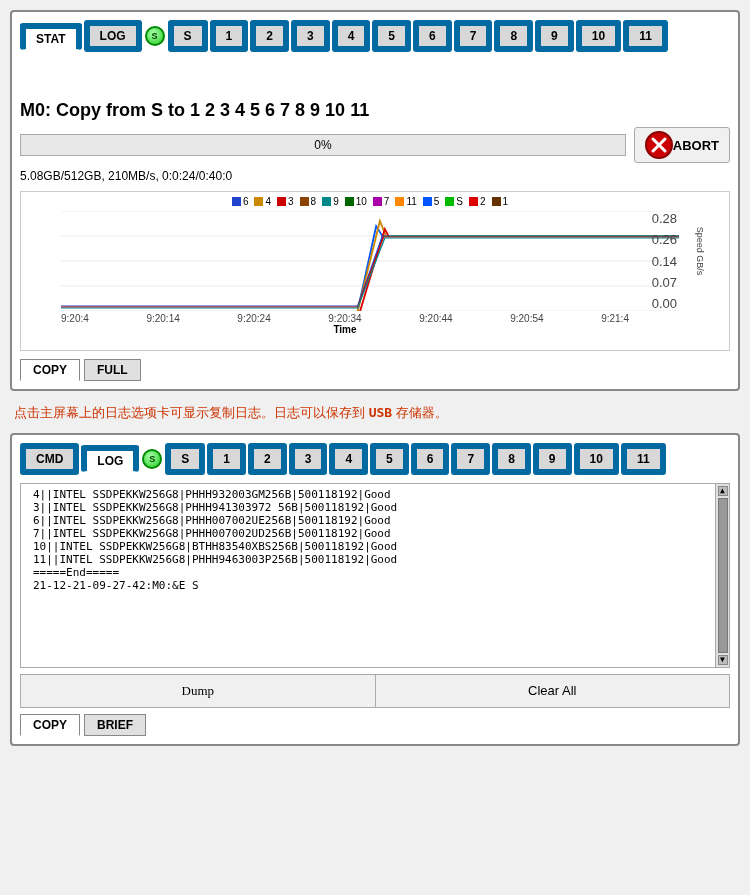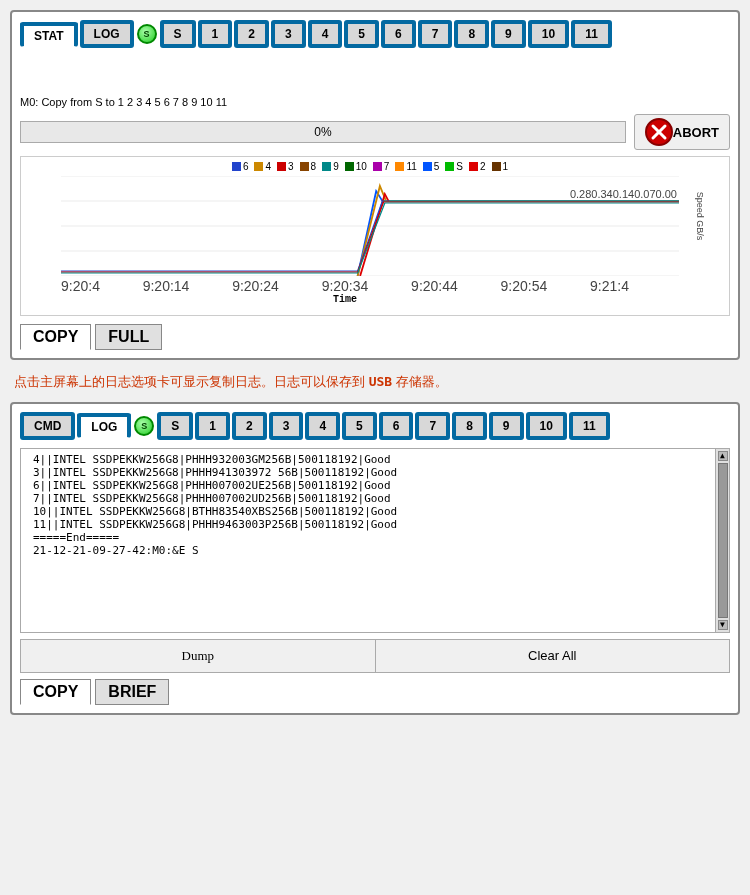--- a/index.html
+++ b/index.html
@@ -24,21 +24,21 @@
     .tab-bar {
       display: flex;
       align-items: center;
       gap: 2px;
       margin-bottom: 8px;
     }
 
     .tab {
       padding: 3px 10px;
       background: #d8d8d8;
-      border: 4px solid #0369a1;
+      border: 6px solid #0369a1;
       border-radius: 3px;
       cursor: pointer;
       font-size: 12px;
       font-weight: bold;
     }
     .tab.active {
       background: #fff;
       border-bottom: 1px solid #fff;
     }
 
@@ -51,22 +51,22 @@
       display: inline-flex;
       align-items: center;
       justify-content: center;
       font-size: 9px;
       font-weight: bold;
       color: #004400;
       margin: 0 1px;
     }
 
     .status-line {
-      font-size: 11px;
-      font-weight: normal;
+      font-size: 18px;
+      font-weight: bold;
       margin-bottom: 6px;
       margin-top: 48px;
     }
 
     .progress-row {
       display: flex;
       align-items: center;
       gap: 8px;
       margin-bottom: 6px;
     }
@@ -143,50 +143,49 @@
       width: 9px;
       height: 9px;
     }
 
     .chart-y-labels {
       position: absolute;
       right: 2px;
       top: 0;
       height: 100%;
       display: flex;
-      flex-direction: row;
+      flex-direction: column;
       justify-content: space-between;
-      font-size: 11px;
+      font-size: 13px;
       color: #444;
-      margin-top: 12px;
     }
 
     .chart-x-labels {
       display: flex;
       justify-content: space-between;
-      font-size: 14px;
+      font-size: 10px;
       color: #444;
       margin-top: 2px;
     }
     .chart-x-title {
       text-align: center;
       font-size: 10px;
       font-weight: bold;
     }
 
     .bottom-bar {
       display: flex;
       gap: 4px;
     }
     .bottom-btn {
       padding: 3px 12px;
       border: 1px solid #888;
       background: #e0e0e0;
       cursor: pointer;
-      font-size: 16px;
+      font-size: 12px;
       font-weight: bold;
     }
     .bottom-btn.active {
       background: #fff;
       border-bottom: 1px solid #fff;
     }
 
     
     .middle-text {
       font-size: 13px;
@@ -308,20 +307,21 @@
     <button class="abort-btn">
       <svg class="abort-icon" viewBox="0 0 28 28">
         <circle cx="14" cy="14" r="13" fill="#cc0000" stroke="#880000" stroke-width="2"></circle>
         <line x1="8" y1="8" x2="20" y2="20" stroke="white" stroke-width="3" stroke-linecap="round"></line>
         <line x1="20" y1="8" x2="8" y2="20" stroke="white" stroke-width="3" stroke-linecap="round"></line>
       </svg>
       <span>ABORT</span>
     </button>
   </div>
 
+  <div class="info-line">5.08GB/512GB, 210MB/s, 0:0:24/0:40:0</div>
 
   <div class="chart-area">
 
     <div class="chart-legend">
       <div class="legend-item">
         <svg width="9" height="9" class="legend-dot">
             <rect width="9" height="9" fill="#2244cc"></rect>
           </svg>
         <span>6</span>
       </div>
@@ -410,38 +410,38 @@
           <polyline points="242,100 262,18 265,25" fill="none" stroke="#dd0000" stroke-width="1.5"></polyline>
 
           <polyline points="0,95 240,95 260,25 500,25" fill="none" stroke="#2244cc" stroke-width="1"></polyline>
           <polyline points="0,96 240,96 261,26 500,26" fill="none" stroke="#cc0000" stroke-width="1"></polyline>
           <polyline points="0,97 240,97 262,27 500,27" fill="none" stroke="#008888" stroke-width="1"></polyline>
         </svg>
       </div>
 
       <div class="chart-y-labels">
         <span>0.28</span>
-        <span>0.34</span>
+        <span>0.26</span>
         <span>0.14</span>
         <span>0.07</span>
         <span>0.00</span>
       </div>
       <div style="position:absolute; right:-46px; top:35px; font-size:9px; color:#444; transform:rotate(90deg); white-space:nowrap;">Speed GB/s</div>
     </div>
 
     <div class="chart-x-labels" style="padding-right:50px;">
       <span>9:20:4</span>
       <span>9:20:14</span>
       <span>9:20:24</span>
       <span>9:20:34</span>
       <span>9:20:44</span>
       <span>9:20:54</span>
       <span>9:21:4</span>
     </div>
-    <div class="chart-x-title" style="padding-right:50px;font-family:Liberation Mono, monospace;">Time</div>
+    <div class="chart-x-title" style="padding-right:50px;">Time</div>
   </div>
 
   <div class="bottom-bar">
     <button class="bottom-btn active">COPY</button>
     <button class="bottom-btn">FULL</button>
   </div>
 </div>
 
 <div class="middle-text">
   点击主屏幕上的日志选项卡可显示复制日志。日志可以保存到 <span class="usb">USB</span> 存储器。

